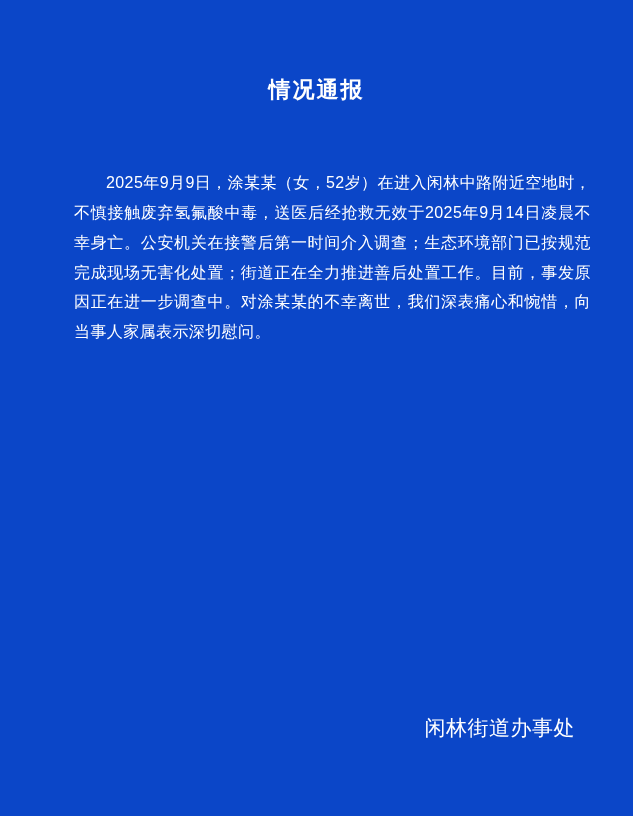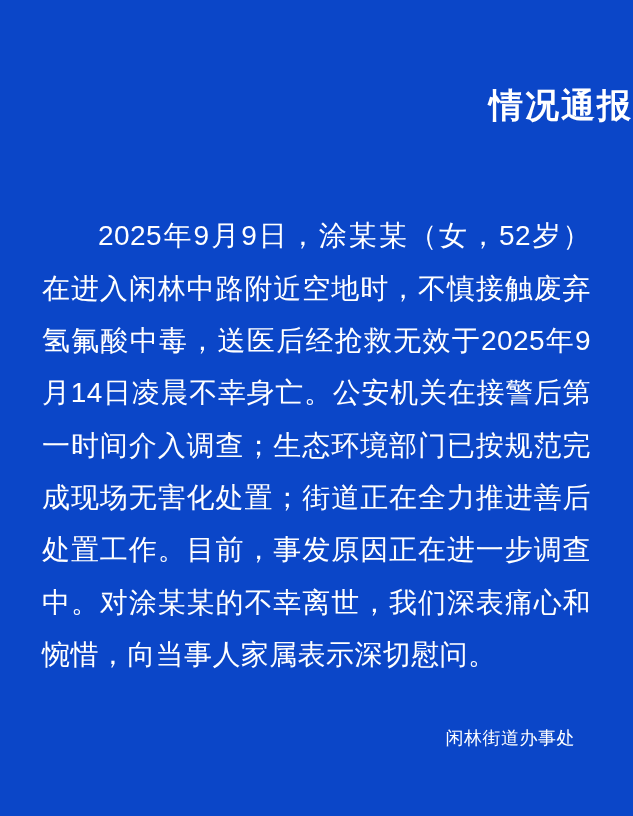--- a/index.html
+++ b/index.html
@@ -15,48 +15,49 @@
     overflow: hidden;
   }
   .page {
     position: relative;
     width: 633px;
     height: 816px;
     box-sizing: border-box;
     background: #0b46c8;
   }
   .title {
-    text-align: right;
-    font-size: 34px;
+    text-align: center;
+    font-size: 22px;
     font-weight: bold;
     letter-spacing: 2px;
     padding-top: 62px;
     line-height: 1.2;
   }
   .body-wrap {
     padding: 34px 42px 0 42px;
   }
   .body-text {
-    font-size: 28px;
+    font-size: 16px;
     line-height: 1.87;
     text-align: justify;
     text-justify: inter-ideograph;
     letter-spacing: 0.4px;
     text-indent: 2em;
     white-space: pre-wrap;
     word-break: break-all;
+    margin-left: 32px;
   }
   .signature {
     position: absolute;
     right: 58px;
     bottom: 86px;
     text-align: right;
   }
   .signature div {
-    font-size: 18px;
+    font-size: 21px;
     line-height: 1.6;
     letter-spacing: 0.5px;
   }
 </style>
 </head>
 <body>
 
 <div class="page">
 
   <h1 class="title">情况通报</h1>

